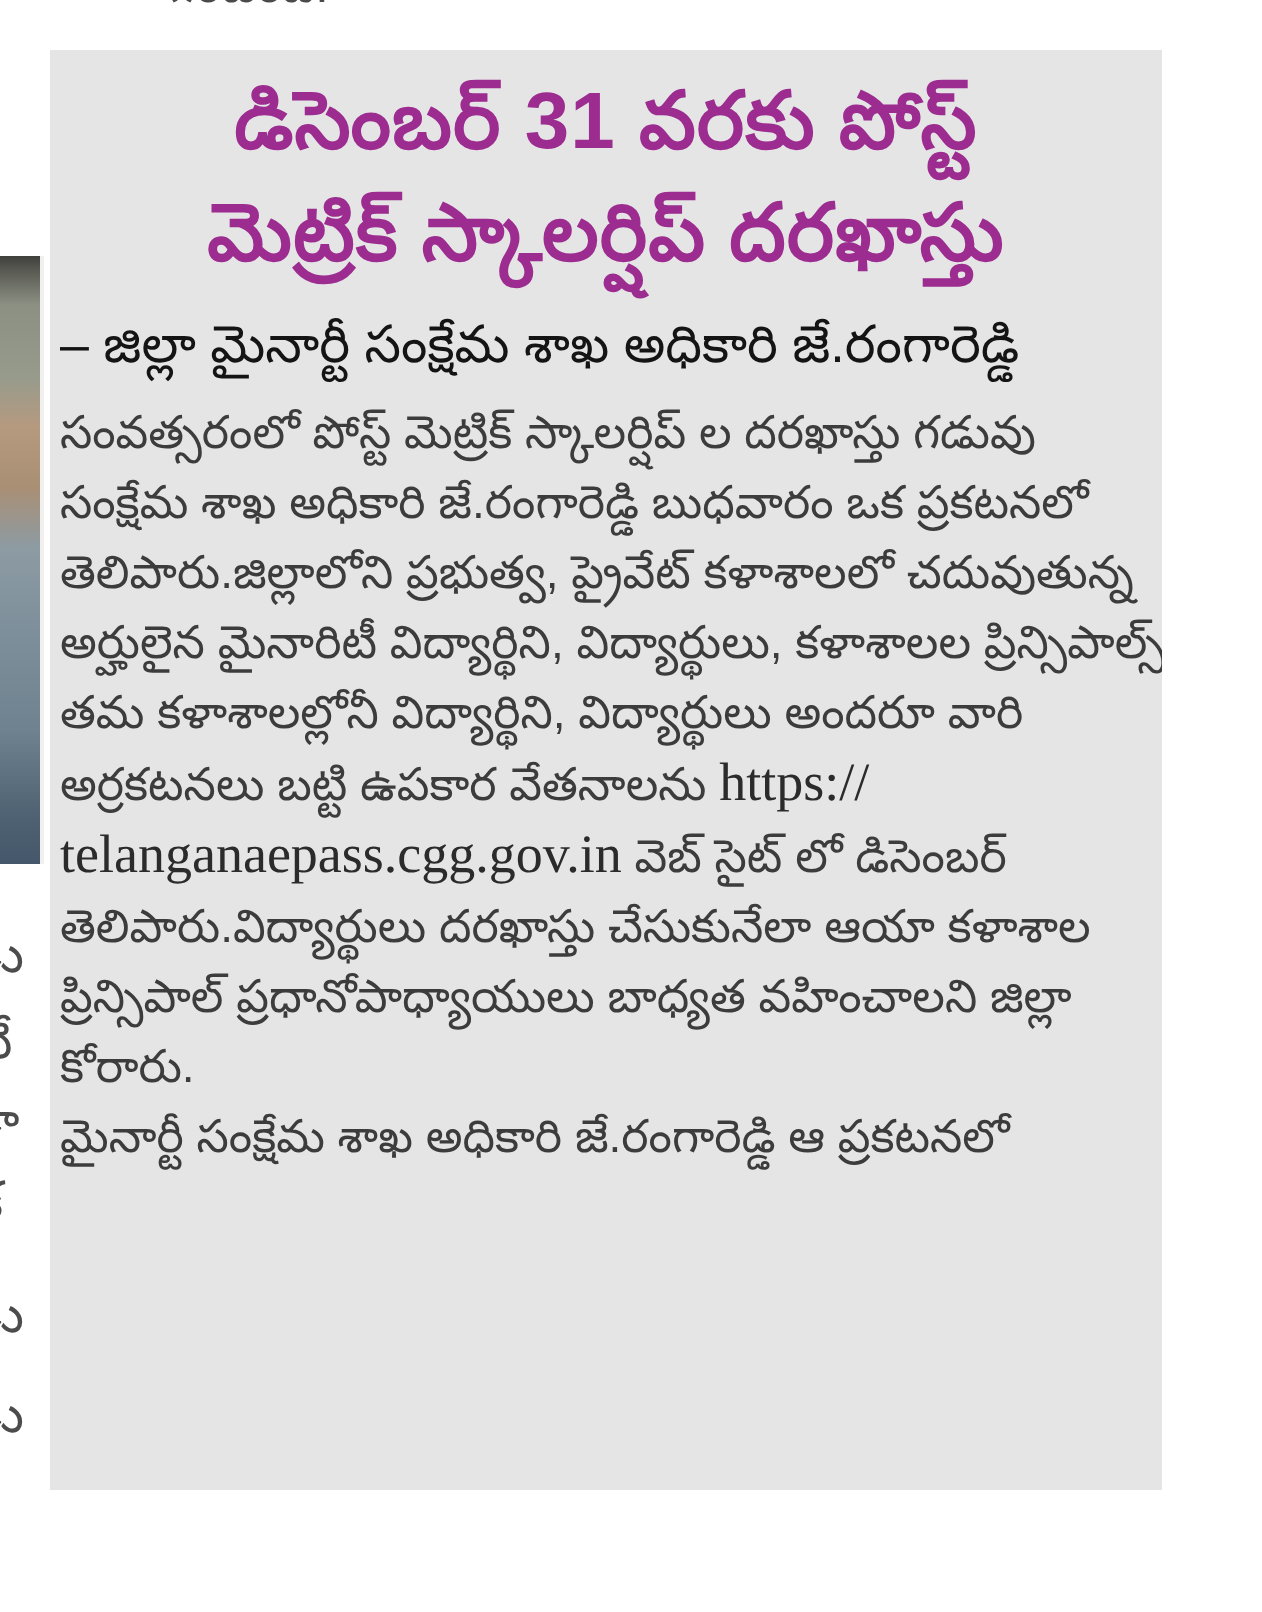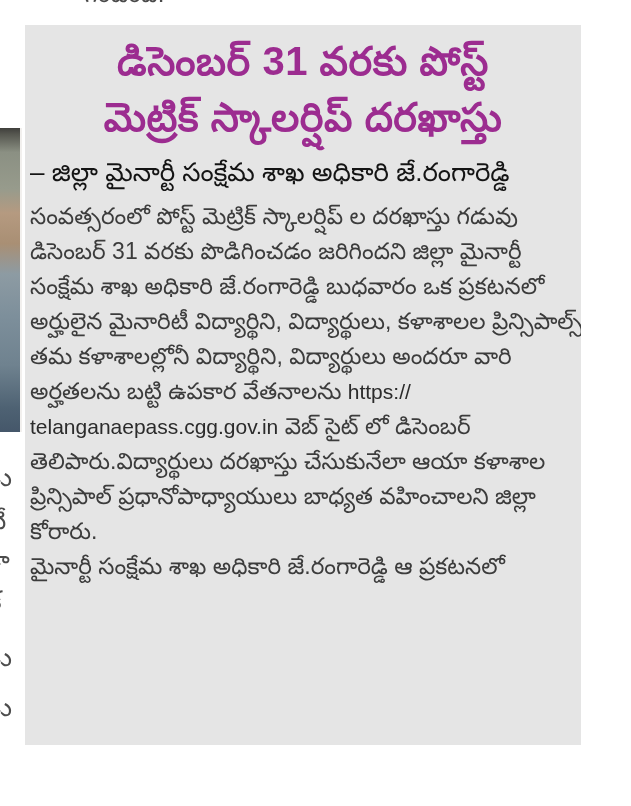--- a/index.html
+++ b/index.html
@@ -45,22 +45,22 @@
   }
   .body-text{
     margin-top:8px;
     font-size:23px;
     line-height:35px;
     color:#3c3c3c;
   }
   .body-text .line{white-space:nowrap;}
   .line.indent{text-indent:30px;}
   .latin-url{
-    font-family:Liberation Sans, sans-serif;
-    font-size:21px;
+    font-family:Liberation Serif, serif;
+    font-size:27px;
     color:#2b2b2b;
   }
   
   .photo-strip{
     position:absolute;left:0;top:128px;width:20px;height:304px;
     background:linear-gradient(to bottom,
       #3f3f3c 0%, #55564f 2%,
       #8b9083 8%, #979b8c 20%,
       #b59a80 28%, #a98f74 38%,
       #8d9ba3 48%, #7d8f9b 62%,
@@ -96,26 +96,26 @@
 
     <div class="headline">
       <div>డిసెంబర్ 31 వరకు పోస్ట్</div>
       <div>మెట్రిక్ స్కాలర్షిప్  దరఖాస్తు</div>
     </div>
 
     <div class="byline">– జిల్లా మైనార్టీ సంక్షేమ శాఖ అధికారి జే.రంగారెడ్డి</div>
 
     <div class="body-text">
       <div class="line">సంవత్సరంలో  పోస్ట్ మెట్రిక్ స్కాలర్షిప్ ల దరఖాస్తు గడువు</div>
-      <div class="line">డిసెంబర్ 31 వరకు పొడిగించడం జరిగిందని జిల్లా మైనార్టీ</div>
       <div class="line">సంక్షేమ శాఖ అధికారి  జే.రంగారెడ్డి బుధవారం ఒక ప్రకటనలో</div>
+      <div class="line">తెలిపారు.జిల్లాలోని ప్రభుత్వ, ప్రైవేట్ కళాశాలలో చదువుతున్న</div>
       <div class="line">అర్హులైన  మైనారిటీ విద్యార్థిని, విద్యార్థులు, కళాశాలల ప్రిన్సిపాల్స్</div>
       <div class="line">తమ కళాశాలల్లోనీ విద్యార్థిని, విద్యార్థులు అందరూ వారి</div>
       <div class="line">
-        <span>అర్హతలను బట్టి ఉపకార వేతనాలను </span><span class="latin-url">https://</span>
+        <span>అర్రకటనలు బట్టి ఉపకార వేతనాలను </span><span class="latin-url">https://</span>
       </div>
       <div class="line">
         <span class="latin-url">telanganaepass.cgg.gov.in</span><span> వెబ్ సైట్ లో  డిసెంబర్</span>
       </div>
       <div class="line">తెలిపారు.విద్యార్థులు దరఖాస్తు చేసుకునేలా ఆయా కళాశాల</div>
       <div class="line">ప్రిన్సిపాల్ ప్రధానోపాధ్యాయులు బాధ్యత వహించాలని  జిల్లా</div>
       <div class="line">కోరారు.</div>
       <div class="line">మైనార్టీ సంక్షేమ శాఖ అధికారి జే.రంగారెడ్డి ఆ ప్రకటనలో</div>
     </div>
 

